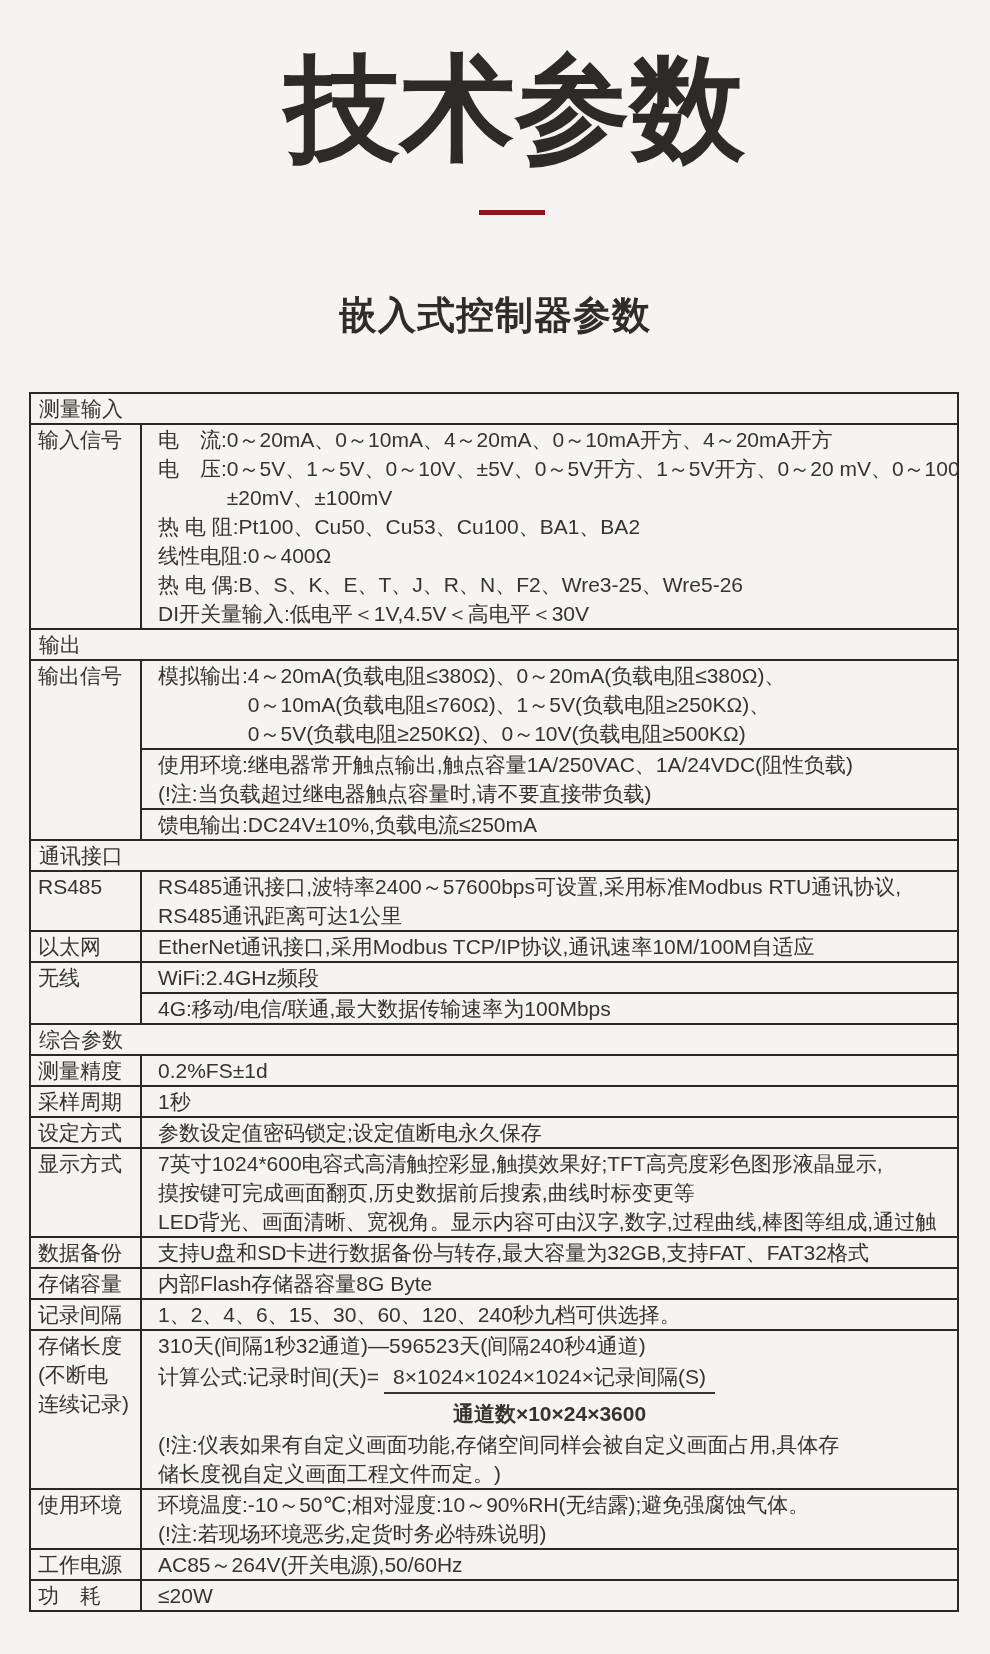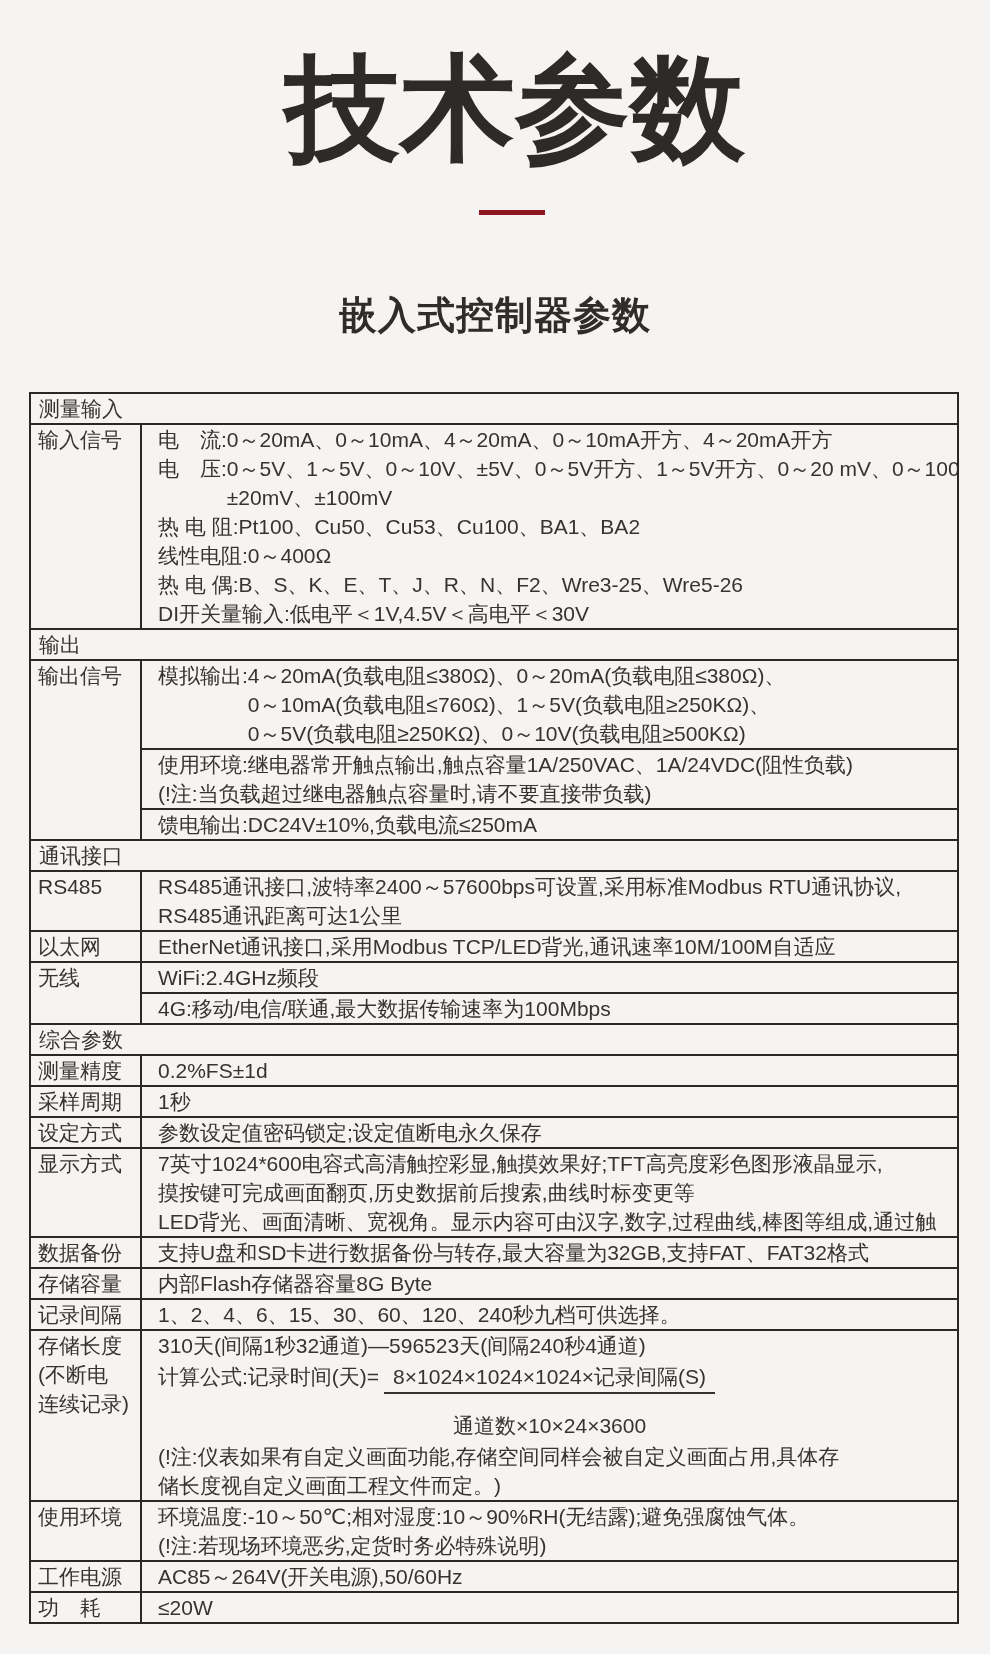--- a/index.html
+++ b/index.html
@@ -54,21 +54,21 @@
   }
   .val{flex:1 1 auto;min-width:0;padding:0 6px 0 16px;overflow:hidden;}
   .cells{flex:1 1 auto;min-width:0;display:flex;flex-direction:column;}
   .cell{border-top:2px solid #2c2723;padding:0 6px 0 16px;overflow:hidden;}
   .cell.first{border-top:none;}
   p.ln{margin:0;white-space:nowrap;}
   
   .frow{display:flex;margin:2px 0;}
   .frac{text-align:center;margin-left:5px;}
   .frac .num{display:block;border-bottom:2px solid #37332f;padding:0 9px 1px;white-space:nowrap;}
-  .frac .den{display:block;padding-top:17px;white-space:nowrap;}
+  .frac .den{display:block;padding-top:5px;white-space:nowrap;font-weight:bold;}
 </style>
 </head>
 <body>
 
 <div class="page">
 
   <h1 class="main-title">技术参数</h1>
   <div class="title-divider" style="background: rgb(140, 22, 29);"></div>
   <h2 class="sub-title">嵌入式控制器参数</h2>
 
@@ -121,21 +121,21 @@
       <div class="lbl">RS485</div>
       <div class="val">
         <p class="ln">RS485通讯接口,波特率2400～57600bps可设置,采用标准Modbus RTU通讯协议,</p>
         <p class="ln">RS485通讯距离可达1公里</p>
       </div>
     </div>
 
     <div class="trow">
       <div class="lbl">以太网</div>
       <div class="val">
-        <p class="ln">EtherNet通讯接口,采用Modbus TCP/LED背光,通讯速率10M/100M自适应</p>
+        <p class="ln">EtherNet通讯接口,采用Modbus TCP/IP协议,通讯速率10M/100M自适应</p>
       </div>
     </div>
 
     <div class="trow">
       <div class="lbl">无线</div>
       <div class="cells">
         <div class="cell first">
           <p class="ln">WiFi:2.4GHz频段</p>
         </div>
         <div class="cell">

